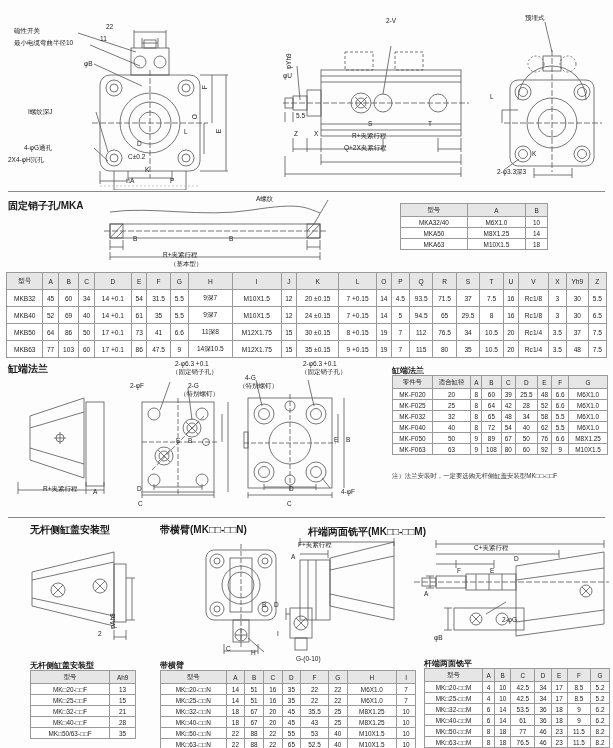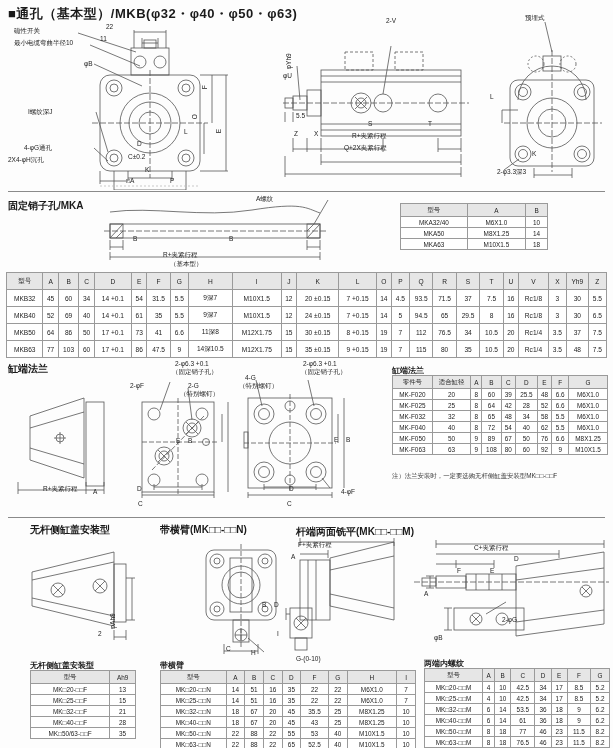--- a/index.html
+++ b/index.html
@@ -19,21 +19,20 @@
   th{background:#e6e6e6;font-weight:normal;}
   .main-tbl th,.main-tbl td{font-size:6.6px;padding:3.5px 1px;}
   .small-tbl th,.small-tbl td{font-size:6.4px;padding:1.5px 1.5px;}
   .note{position:absolute;font-size:6.4px;color:#333;white-space:nowrap;}
 </style>
 </head>
 <body>
 
 <div class="page">
 
-  <div class="title" style="left:8px;top:5px;">■通孔（基本型）/MKB(φ32・φ40・φ50・φ63)</div>
 
   <svg style="left:38px;top:20px;" width="222" height="170" viewBox="0 0 222 170">
     <g stroke="#555" fill="none" stroke-width="0.8">
       <line x1="96" y1="10" x2="96" y2="28"></line>
         <line x1="128" y1="10" x2="128" y2="28"></line>
       <line x1="96" y1="12" x2="128" y2="12"></line>
         <line x1="104" y1="23" x2="120" y2="23"></line>
       <line x1="104" y1="18" x2="104" y2="28"></line>
         <line x1="120" y1="18" x2="120" y2="28"></line>
       <rect x="93" y="28" width="38" height="27"></rect>
@@ -571,21 +570,21 @@
           </tr>
         </tbody>
     </table>
   </div>
   <div class="note" style="left:392px;top:472px;">注）法兰安装时，一定要选购无杆侧缸盖安装型MK□□-□□F</div>
 
   <div class="hr" style="top:517px;"></div>
 
   <div class="sec-head" style="left:30px;top:523px;">无杆侧缸盖安装型</div>
   <div class="sec-head" style="left:160px;top:523px;">带横臂(MK□□-□□N)</div>
-  <div class="sec-head" style="left:296px;top:525px;">杆端两面铣平(MK□□-□□M)</div>
+  <div class="sec-head" style="left:308px;top:525px;">杆端两面铣平(MK□□-□□M)</div>
 
   <svg style="left:22px;top:538px;" width="118" height="112" viewBox="0 0 118 112">
     <g stroke="#555" fill="none" stroke-width="0.8">
       <polygon points="10,34 92,14 92,88 10,68"></polygon>
       <line x1="10" y1="42" x2="92" y2="24"></line>
         <line x1="10" y1="60" x2="92" y2="78"></line>
       <circle cx="36" cy="52" r="7"></circle>
         <line x1="31" y1="47" x2="41" y2="57"></line>
         <line x1="31" y1="57" x2="41" y2="47"></line>
       <circle cx="78" cy="48" r="7"></circle>
@@ -820,21 +819,21 @@
             <td>65</td>
             <td>52.5</td>
             <td>40</td>
             <td>M10X1.5</td>
             <td>10</td>
           </tr>
         </tbody>
     </table>
   </div>
 
-  <div class="tbl-title" style="left:424px;top:658px;">两端内螺纹</div>
+  <div class="tbl-title" style="left:424px;top:658px;">杆端两面铣平</div>
   <div class="tblwrap" style="left:424px;top:668px;">
     <table class="small-tbl" style="width:186px;">
       <thead>
           <tr>
             <th>型号</th>
             <th>A</th>
             <th>B</th>
             <th>C</th>
             <th>D</th>
             <th>E</th>

